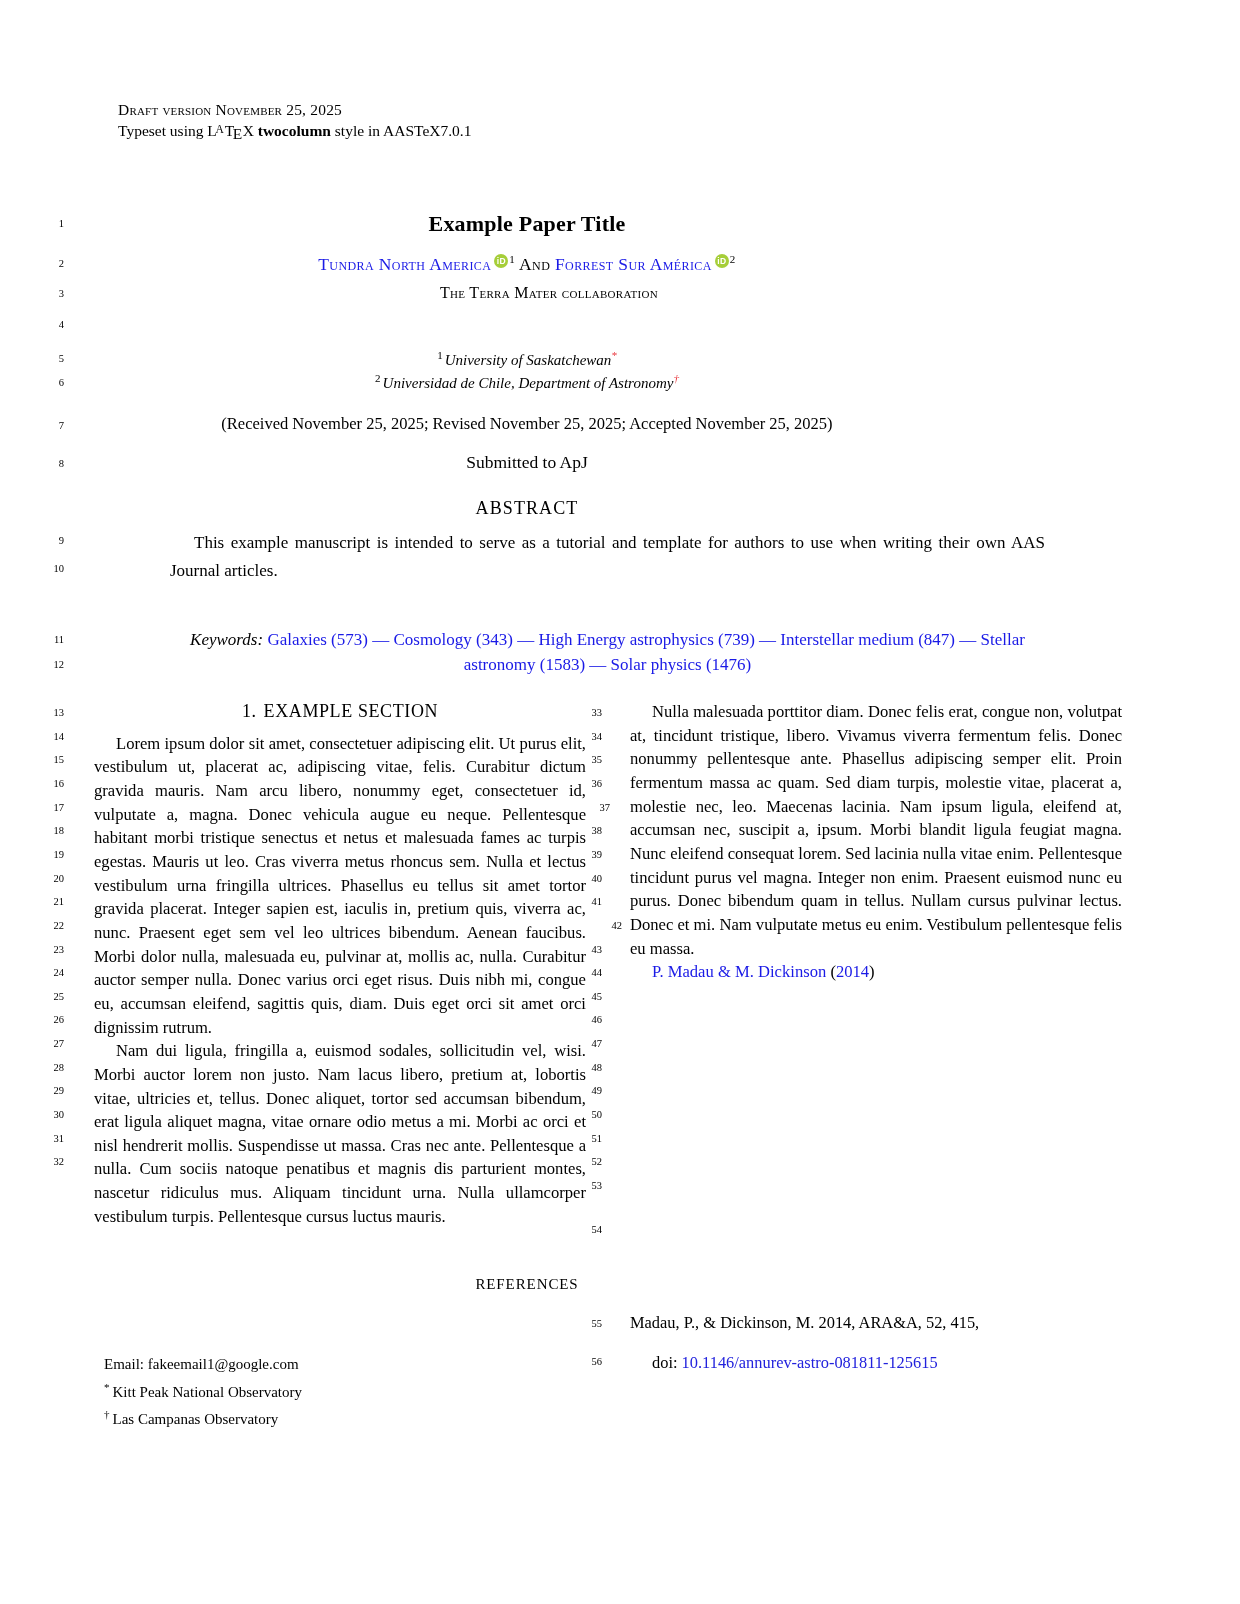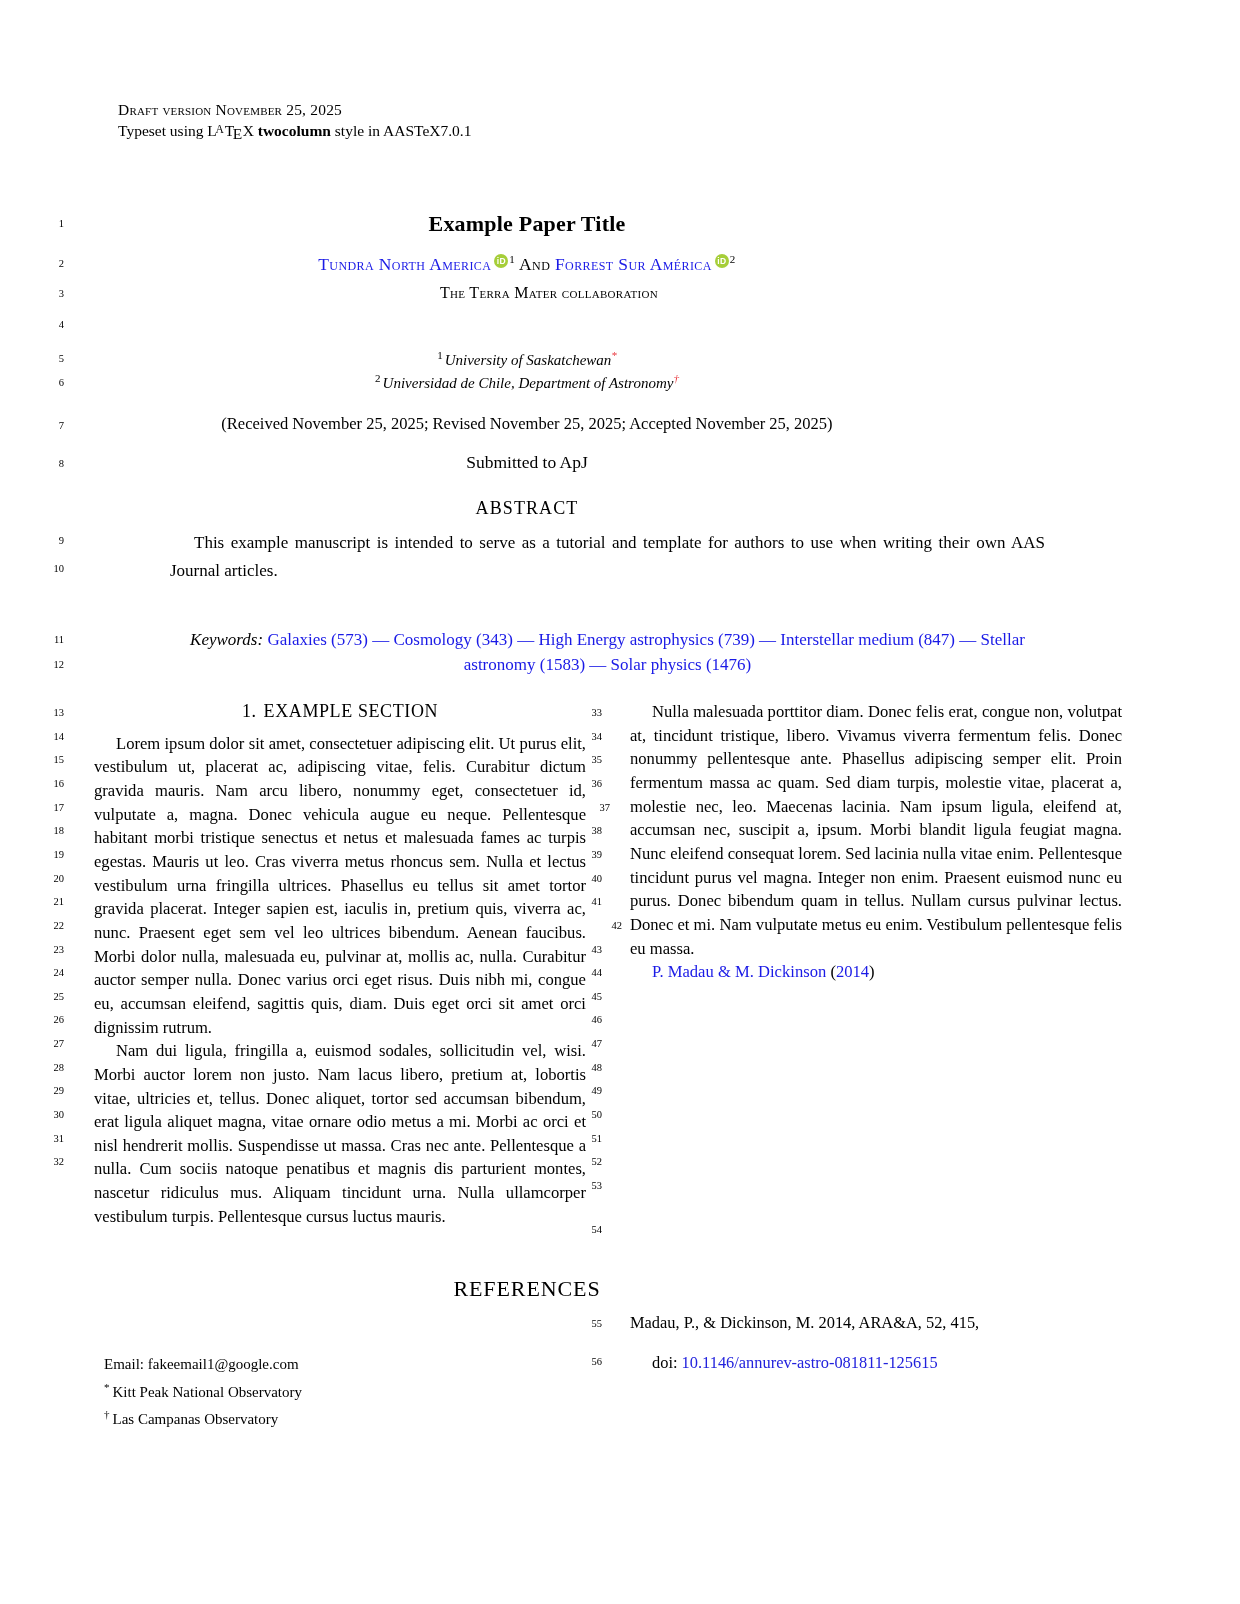--- a/index.html
+++ b/index.html
@@ -215,21 +215,21 @@
   .cite-line { text-indent: 22px; }
   .cite-line .cite-name { color: #1a1ae6; }
   .cite-line .cite-year { color: #1a1ae6; }
 
   
   .ref-head {
     position: absolute;
     left: 0; right: 0;
     top: 1276px;
     text-align: center;
-    font-size: 22px;
+    font-size: 15px;
     letter-spacing: 0.9px;
   }
   .ref-list {
     position: absolute;
     left: 630px;
     top: 1311px;
     width: 492px;
     font-size: 16.4px;
     line-height: 23.5px;
   }

